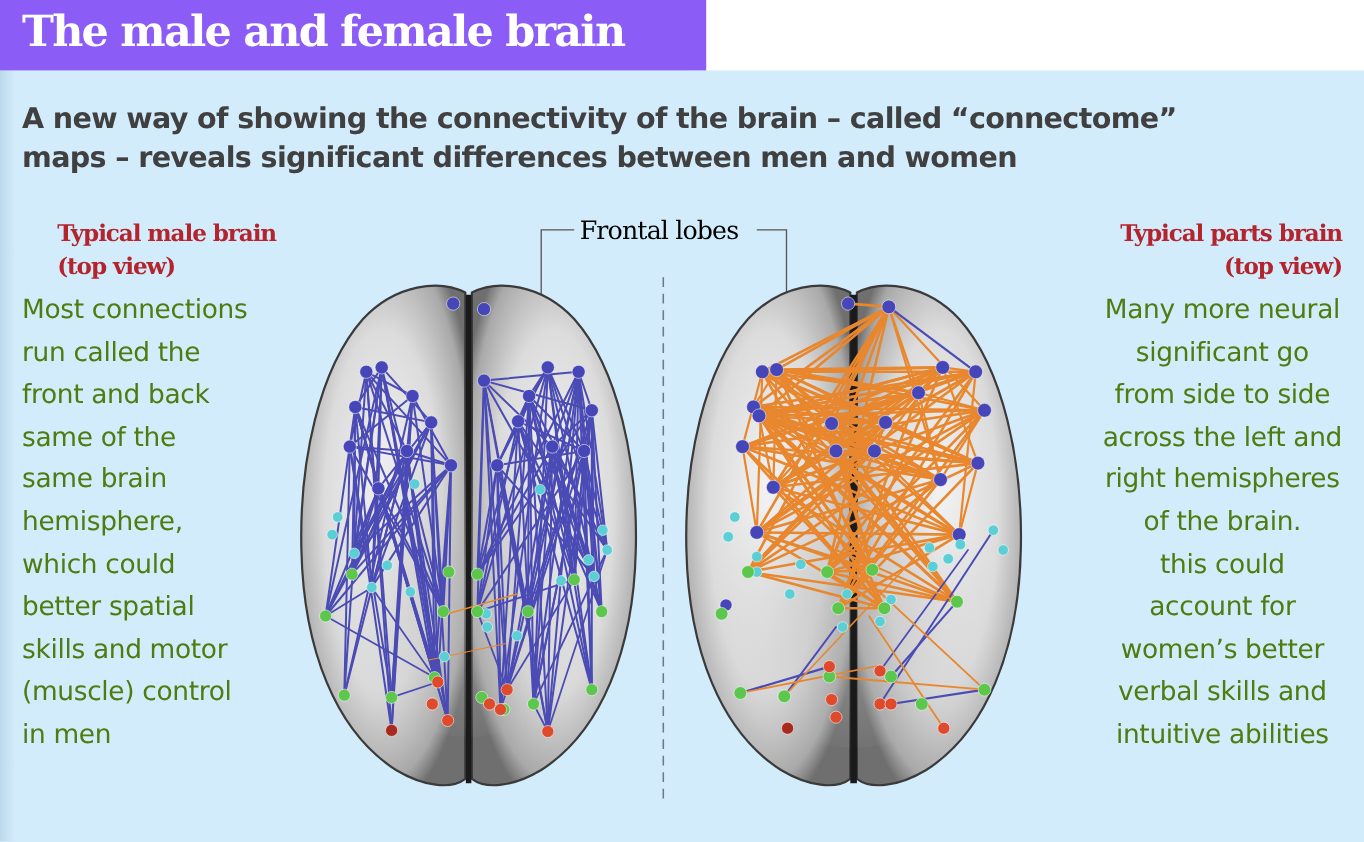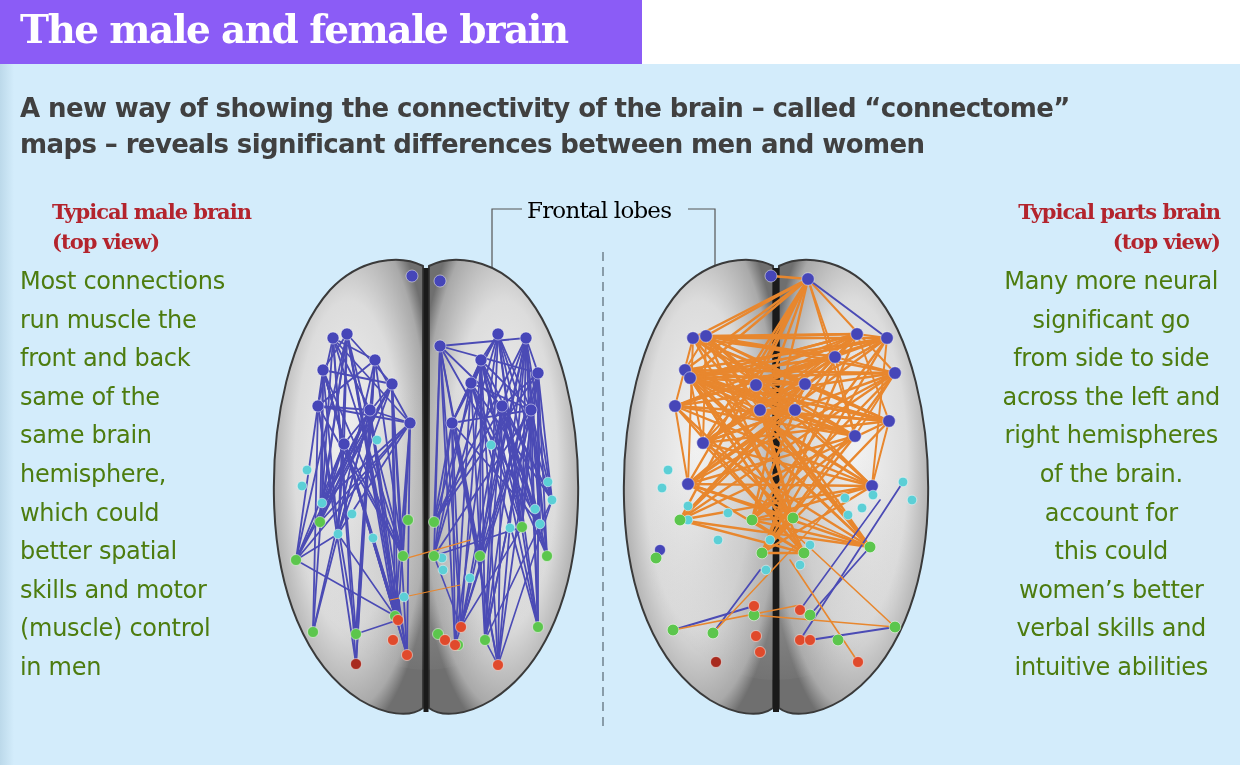--- a/index.html
+++ b/index.html
@@ -63,21 +63,21 @@
   <span>A new way of showing the connectivity of the brain – called “connectome”</span>
   <span>maps – reveals significant differences between men and women</span>
 </div>
 
 <div class="panel-head head-left">
   <span>Typical male brain</span>
   <span>(top view)</span>
 </div>
 <div class="body-text body-left">
   <span>Most connections</span>
-  <span>run muscle the</span>
+  <span>run called the</span>
   <span>front and back</span>
   <span>same of the</span>
   <span>same brain</span>
   <span>hemisphere,</span>
   <span>which could</span>
   <span>better spatial</span>
   <span>skills and motor</span>
   <span>(muscle) control</span>
   <span>in men</span>
 </div>
@@ -86,22 +86,22 @@
   <span>Typical parts brain</span>
   <span>(top view)</span>
 </div>
 <div class="body-text body-right">
   <span>Many more neural</span>
   <span>significant go</span>
   <span>from side to side</span>
   <span>across the left and</span>
   <span>right hemispheres</span>
   <span>of the brain.</span>
+  <span>this could</span>
   <span>account for</span>
-  <span>this could</span>
   <span>women’s better</span>
   <span>verbal skills and</span>
   <span>intuitive abilities</span>
 </div>
 
 <div class="frontal-label">Frontal lobes</div>
 
 <svg class="overlay" width="1240" height="765" viewBox="0 0 1240 765">
   <defs>
     <radialGradient id="brainFill" cx="50%" cy="45%" r="60%">

